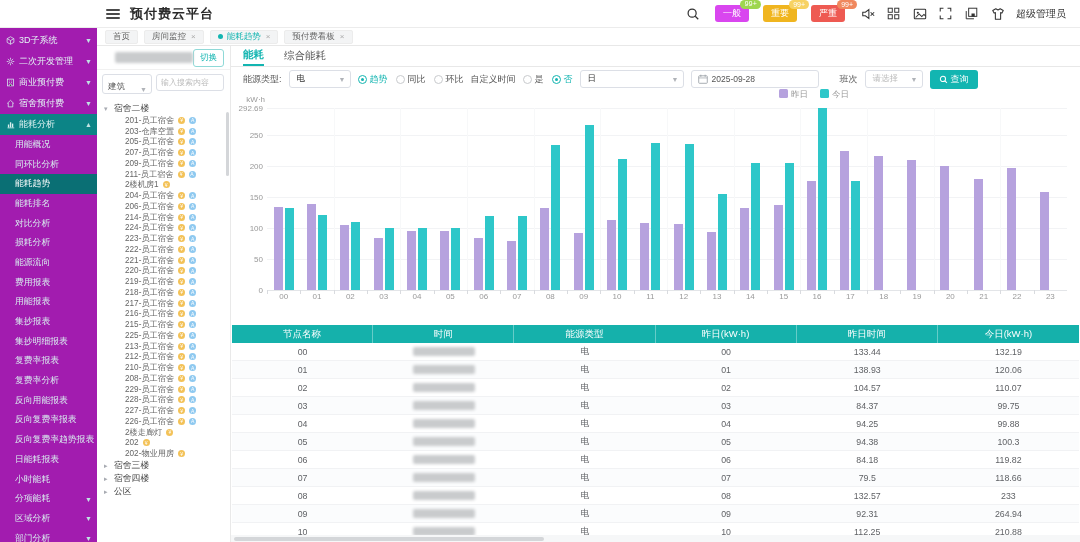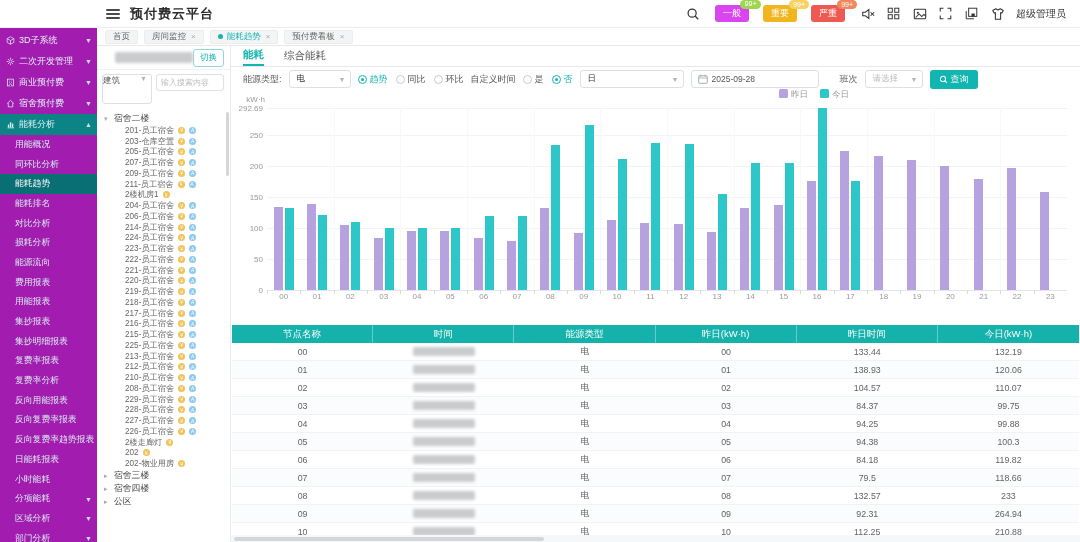--- a/index.html
+++ b/index.html
@@ -43,22 +43,22 @@
 
   
   .treepanel { position:absolute; top:46px; left:97px; width:134px; bottom:0; background:#fff;
                border-right:1px solid #e9e9e9; z-index:5; }
   .tp-head { height:24px; display:flex; align-items:center; justify-content:flex-end;
              padding:0 6px; border-bottom:1px solid #f1f1f1; }
   .blur { background:#c9cbcd; filter:blur(1.6px); border-radius:2px; display:inline-block; }
   .switch-btn { font-size:8.5px; color:#13b5b1; border:1px solid #8fd9d7; background:#fff; border-radius:3px;
                 padding:2px 6px; cursor:pointer; }
   .tp-filter { display:flex; gap:4px; padding:4px 5px 4px 5px; }
-  .mini-select { position:relative; width:50px; height:30px; border:1px solid #dcdfe6; border-radius:3px;
-                 font-size:8.5px; color:#555; display:flex; align-items:flex-start; cursor:pointer; }
+  .mini-select { position:relative; width:50px; height:20px; border:1px solid #dcdfe6; border-radius:3px;
+                 font-size:8.5px; color:#555; display:flex; align-items:flex-end; padding-left:5px; cursor:pointer; }
   .mini-select .chev, .select .chev { position:absolute; right:4px; font-size:7px; color:#b0b3b8; }
   .mini-input { width:68px; height:17px; border:1px solid #dcdfe6; border-radius:3px; font-size:8px;
                 color:#333; padding:0 4px; }
   .mini-input::placeholder { color:#bbb; }
   .tree { position:relative; padding:4px 0 0 7px; overflow:hidden; height:calc(100% - 66px); }
   .tree-root { display:flex; align-items:center; gap:3px; font-size:8.8px; color:#444; height:13px; cursor:pointer; }
   .tree-item { display:flex; align-items:center; gap:2px; padding-left:21px; height:10.75px; font-size:8.2px;
                color:#666; white-space:nowrap; cursor:pointer; }
   .tree-sib  { display:flex; align-items:center; gap:3px; font-size:8.8px; color:#444; height:13px; cursor:pointer; }
   .caret { color:#a8abb2; font-size:7px; width:7px; }

